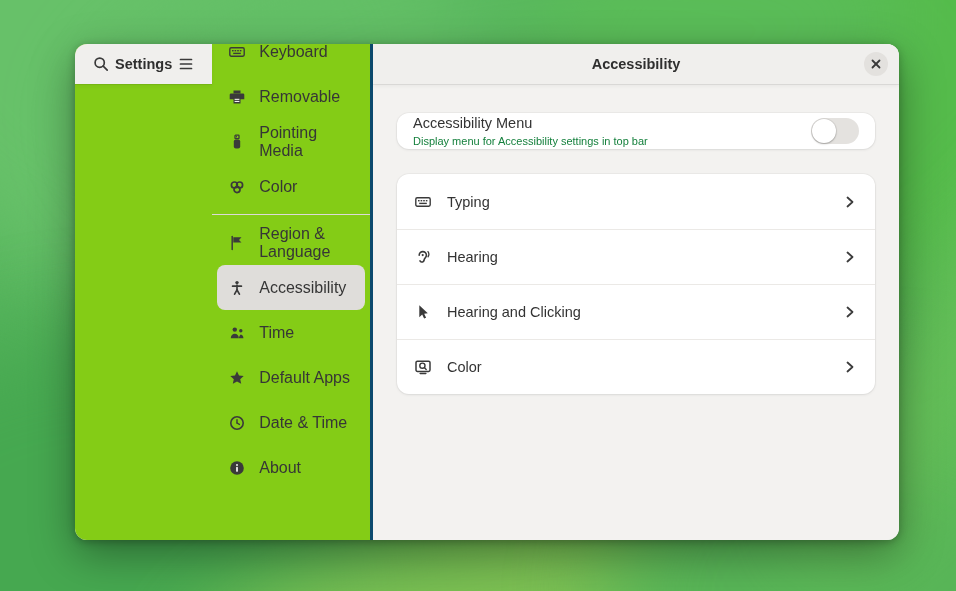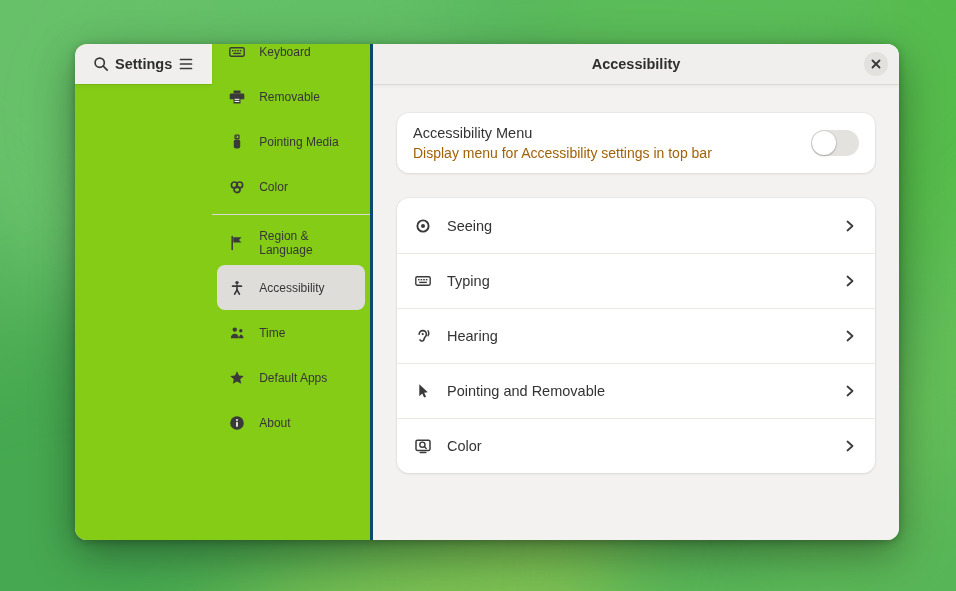--- a/index.html
+++ b/index.html
@@ -24,43 +24,43 @@
   
   .sidebar { width:298px; min-width:298px; background:#84cc16; border-right:3px solid #0c4a6e; display:flex; }
   .side-header { height:40px; min-height:40px; display:flex; align-items:center; padding:0 12px; position:relative; z-index:2;
                  background:#f0efed; box-shadow:0 1px 0 rgba(0,0,0,.07), 0 2px 4px rgba(0,0,0,.05); }
   .side-title { flex:1; text-align:center; font-weight:700; font-size:14.5px; color:#2f2f2f; }
   .icon-btn { width:28px; height:28px; border:none; background:transparent; border-radius:6px; display:flex; align-items:center; justify-content:center; cursor:pointer; }
 
   .side-list { flex:1; overflow:hidden; padding:0 5px; position:relative; }
   .side-rows { position:relative; top:-15px; }
   .side-row { height:45px; display:flex; align-items:center; gap:14px; padding:0 12px; border-radius:8px;
-              font-size:12px; color:#363636; cursor:pointer; }
+              font-size:16px; color:#363636; cursor:pointer; }
   .side-row.selected { background:#dfddda; }
   .side-divider { height:1px; background:#dcdad7; margin:5px -5px; }
 
   .gicon { width:16px; height:16px; flex:0 0 16px; display:flex; align-items:center; justify-content:center; color:#3a3a3a; }
   .gicon svg { display:block; }
 
   
   .main { flex:1; display:flex; flex-direction:column; background:#f3f2f0; }
   .main-header { height:40px; min-height:40px; display:flex; align-items:center; justify-content:center; position:relative; z-index:2;
                  background:#f0efed; box-shadow:0 1px 0 rgba(0,0,0,.07), 0 2px 4px rgba(0,0,0,.05); }
   .main-title { font-weight:700; font-size:14.5px; color:#2f2f2f; }
   .close-btn { position:absolute; right:11px; top:8px; width:24px; height:24px; border-radius:50%; border:none;
                background:#e3e1de; display:flex; align-items:center; justify-content:center; cursor:pointer; color:#333; }
 
   .main-content { flex:1; padding:29px 24px; overflow:hidden; }
 
   .card { background:#fff; border-radius:12px; box-shadow:0 1px 3px rgba(0,0,0,.08), 0 0 0 1px rgba(0,0,0,.03); }
 
-  .toggle-card { height:60px; display:flex; align-items:center; padding:0 16px; gap:12px; }
+  .toggle-card { height:36px; display:flex; align-items:center; padding:0 16px; gap:12px; }
   .toggle-text { flex:1; min-width:0; }
   .toggle-title { font-size:14.5px; color:#333; line-height:1.35; }
-  .toggle-sub { font-size:14px; color:#a16207; line-height:1.3; }
+  .toggle-sub { font-size:11px; color:#15803d; line-height:1.3; }
   .switch { width:48px; height:26px; border-radius:13px; background:#e4e2df; position:relative; cursor:pointer; flex:0 0 48px; }
   .switch .knob { position:absolute; left:1px; top:1px; width:24px; height:24px; border-radius:50%; background:#fff;
                   box-shadow:0 1px 2px rgba(0,0,0,.25), 0 0 0 1px rgba(0,0,0,.06); }
 
   .nav-card { margin-top:25px; overflow:hidden; }
   .nav-row { height:55px; display:flex; align-items:center; gap:16px; padding:0 18px; cursor:pointer; }
   .nav-row + .nav-row { border-top:1px solid #ebe9e6; }
   .nav-label { flex:1; font-size:14.5px; color:#333; }
   .chev { color:#3c3c3c; flex:0 0 14px; display:flex; }
 </style>
@@ -202,20 +202,32 @@
 
         <div class="side-row">
           <span class="gicon">
             <svg width="16" height="16" viewBox="0 0 16 16">
                 <path fill="currentColor" d="M8 1.2l2 4.3 4.7.5-3.5 3.2 1 4.6L8 11.4l-4.2 2.4 1-4.6L1.3 6l4.7-.5z"></path>
               </svg>
           </span>
           <span>Default Apps</span>
         </div>
 
+        <div class="side-row">
+          <span class="gicon">
+            <svg width="16" height="16" viewBox="0 0 16 16">
+                <circle cx="8" cy="8" r="6.2" fill="none" stroke="currentColor" stroke-width="1.6"></circle>
+                <g stroke="currentColor" stroke-width="1.4" stroke-linecap="round">
+                  <line x1="8" y1="8" x2="8" y2="4.8"></line>
+                  <line x1="8" y1="8" x2="10.4" y2="9.4"></line>
+                </g>
+              </svg>
+          </span>
+          <span>Date &amp; Time</span>
+        </div>
 
         <div class="side-row">
           <span class="gicon">
             <svg width="16" height="16" viewBox="0 0 16 16">
                 <circle cx="8" cy="8" r="6.8" fill="currentColor"></circle>
                 <circle cx="8" cy="4.9" r="1" fill="#f2f1ef"></circle>
                 <rect x="7.1" y="6.8" width="1.8" height="5" rx="0.9" fill="#f2f1ef"></rect>
               </svg>
           </span>
           <span>About</span>
@@ -247,34 +259,20 @@
           <div class="toggle-title">Accessibility Menu</div>
           <div class="toggle-sub">Display menu for Accessibility settings in top bar</div>
         </div>
         <div class="switch" role="switch" aria-checked="false">
           <div class="knob"></div>
         </div>
       </div>
 
       <div class="card nav-card">
 
-        <div class="nav-row">
-          <span class="gicon">
-            <svg width="16" height="16" viewBox="0 0 16 16">
-                <circle cx="8" cy="8" r="5.6" fill="none" stroke="currentColor" stroke-width="1.9"></circle>
-                <circle cx="8" cy="8" r="2" fill="currentColor"></circle>
-              </svg>
-          </span>
-          <span class="nav-label">Seeing</span>
-          <span class="chev">
-            <svg width="14" height="14" viewBox="0 0 14 14">
-                <polyline points="4.5,2.5 9.5,7 4.5,11.5" fill="none" stroke="currentColor" stroke-width="1.8" stroke-linecap="round" stroke-linejoin="round"></polyline>
-              </svg>
-          </span>
-        </div>
 
         <div class="nav-row">
           <span class="gicon">
             <svg width="16" height="16" viewBox="0 0 16 16">
                 <rect x="0.8" y="3.8" width="14.4" height="8.4" rx="1.4" fill="none" stroke="currentColor" stroke-width="1.4"></rect>
                 <g fill="currentColor">
                   <rect x="3" y="6" width="1.6" height="1.4"></rect>
                   <rect x="5.6" y="6" width="1.6" height="1.4"></rect>
                   <rect x="8.2" y="6" width="1.6" height="1.4"></rect>
                   <rect x="10.8" y="6" width="1.6" height="1.4"></rect>
@@ -305,21 +303,21 @@
               </svg>
           </span>
         </div>
 
         <div class="nav-row">
           <span class="gicon">
             <svg width="16" height="16" viewBox="0 0 16 16">
                 <path fill="currentColor" d="M4.3 1.2v12l2.9-2.6 1.9 4 2-.9-1.9-4 3.6-.5z"></path>
               </svg>
           </span>
-          <span class="nav-label">Pointing and Removable</span>
+          <span class="nav-label">Hearing and Clicking</span>
           <span class="chev">
             <svg width="14" height="14" viewBox="0 0 14 14">
                 <polyline points="4.5,2.5 9.5,7 4.5,11.5" fill="none" stroke="currentColor" stroke-width="1.8" stroke-linecap="round" stroke-linejoin="round"></polyline>
               </svg>
           </span>
         </div>
 
         <div class="nav-row">
           <span class="gicon">
             <svg width="16" height="16" viewBox="0 0 16 16">

